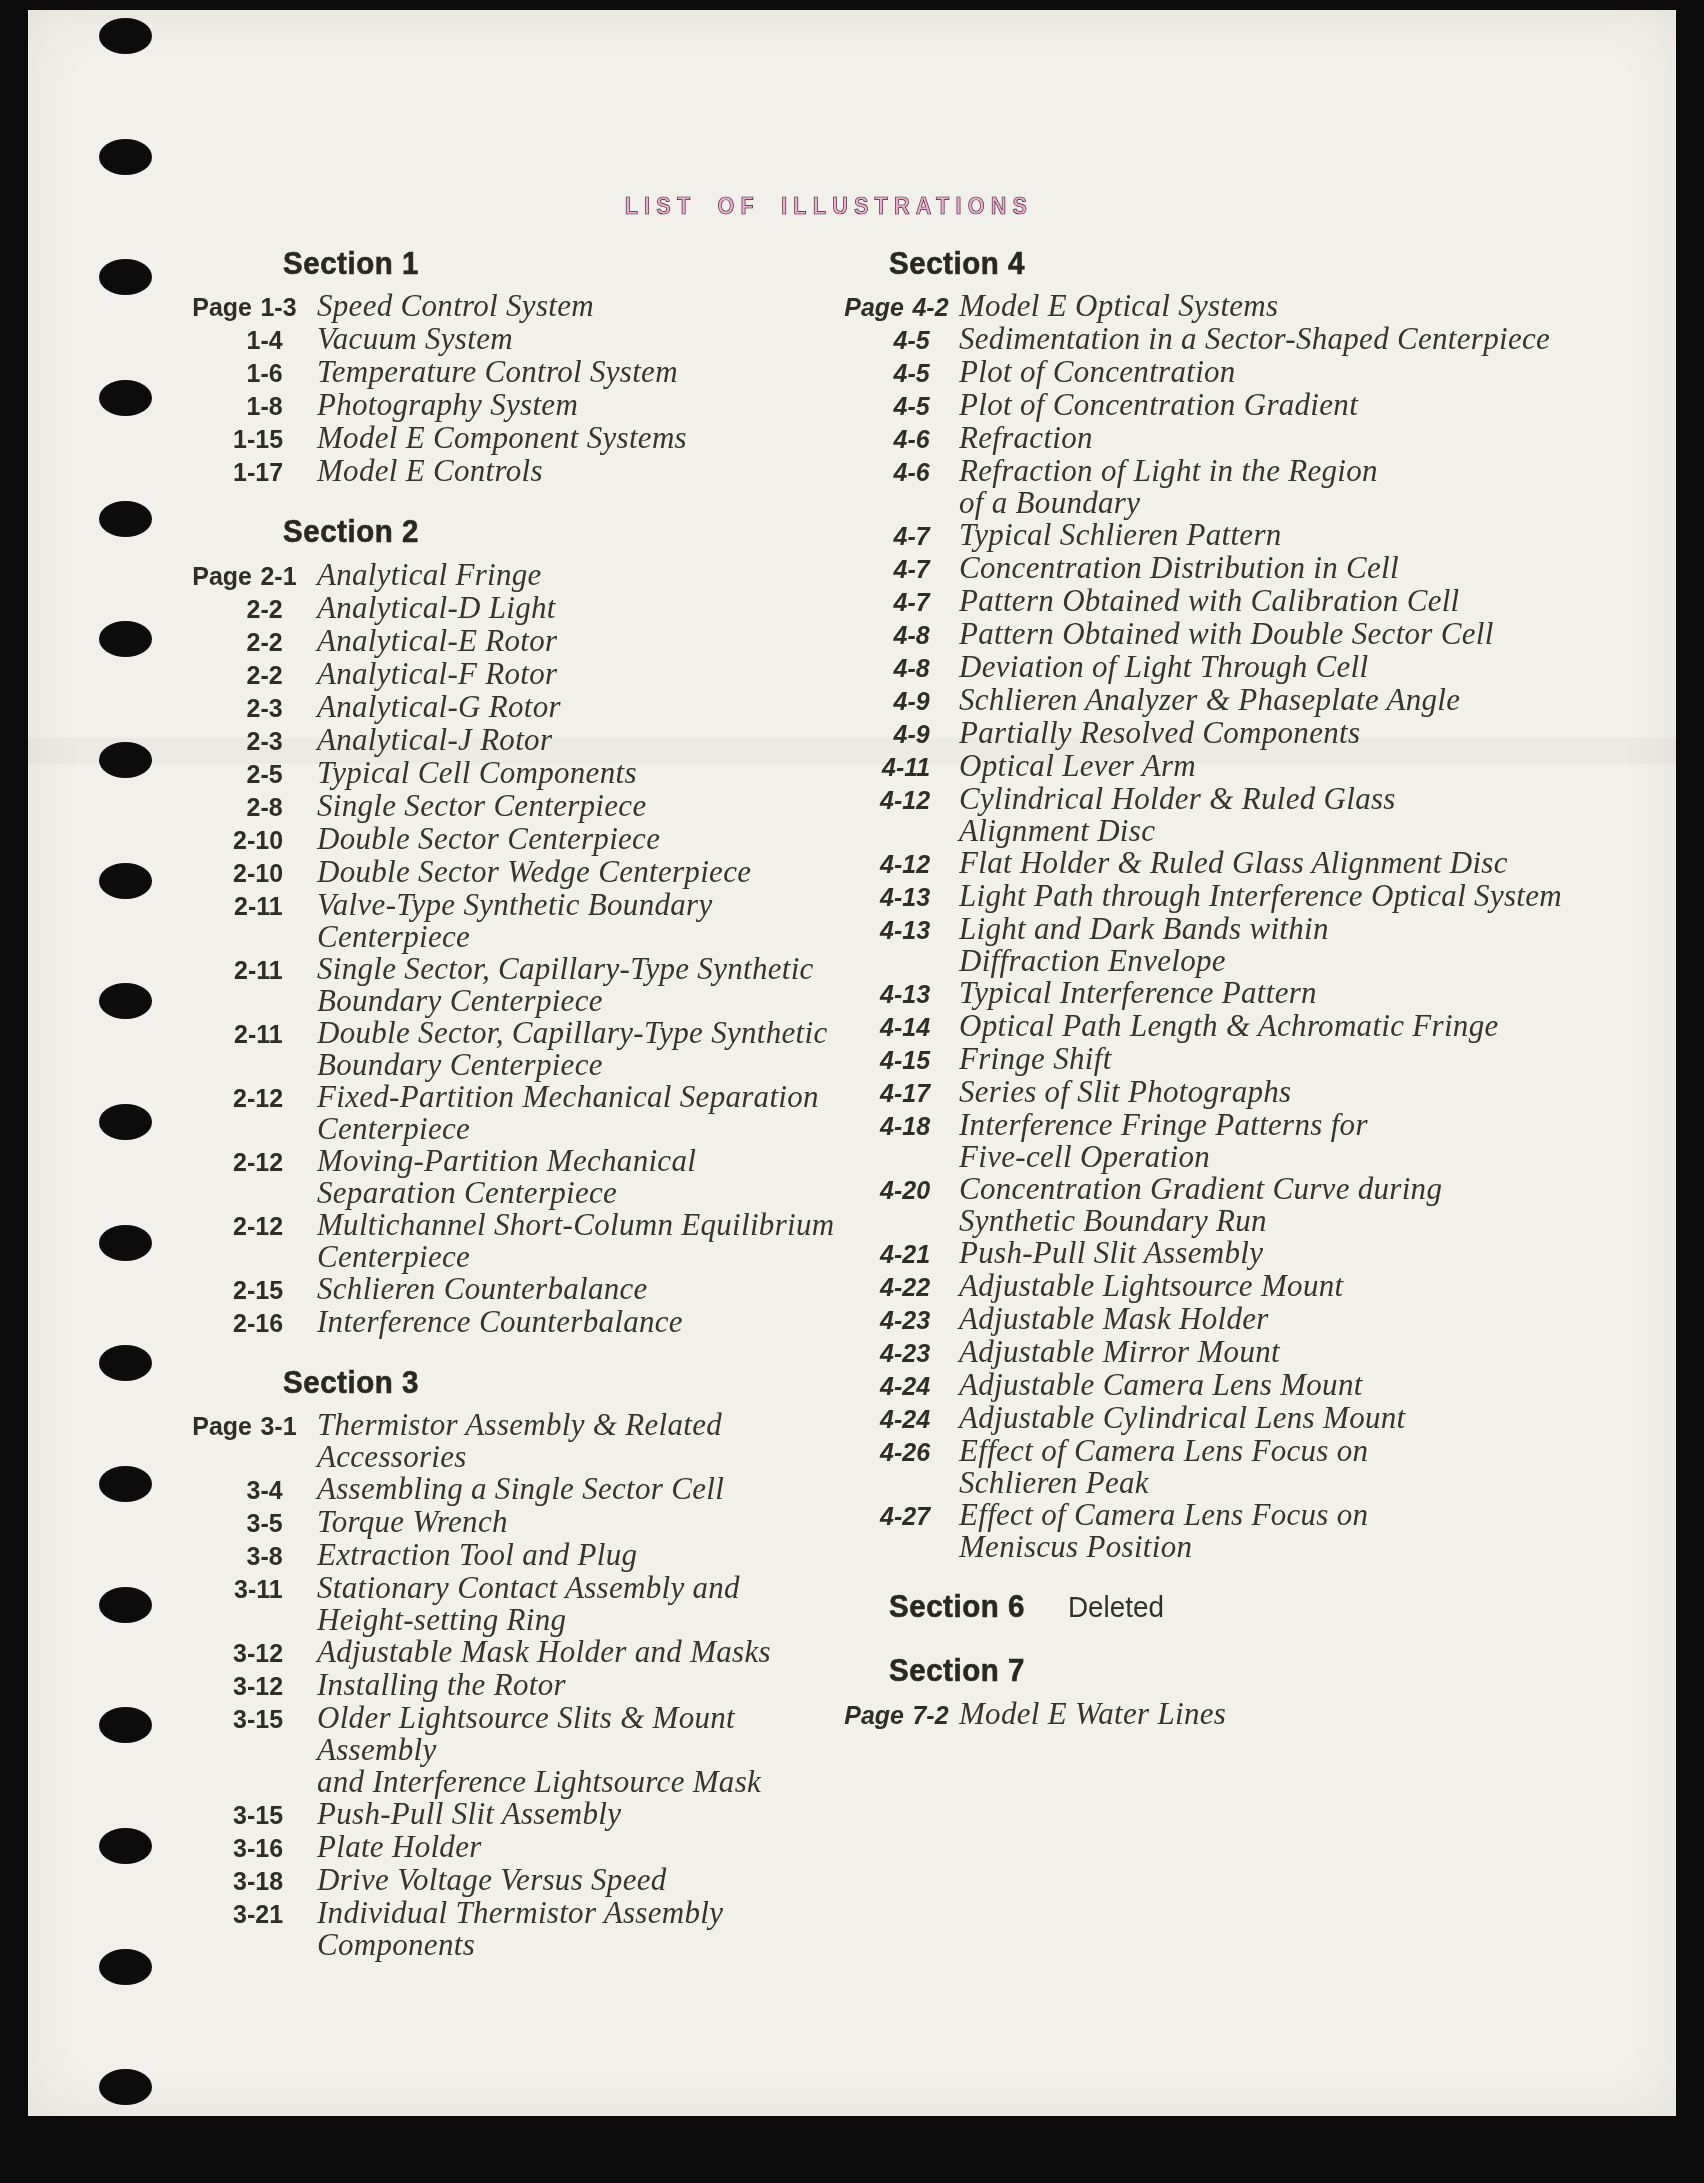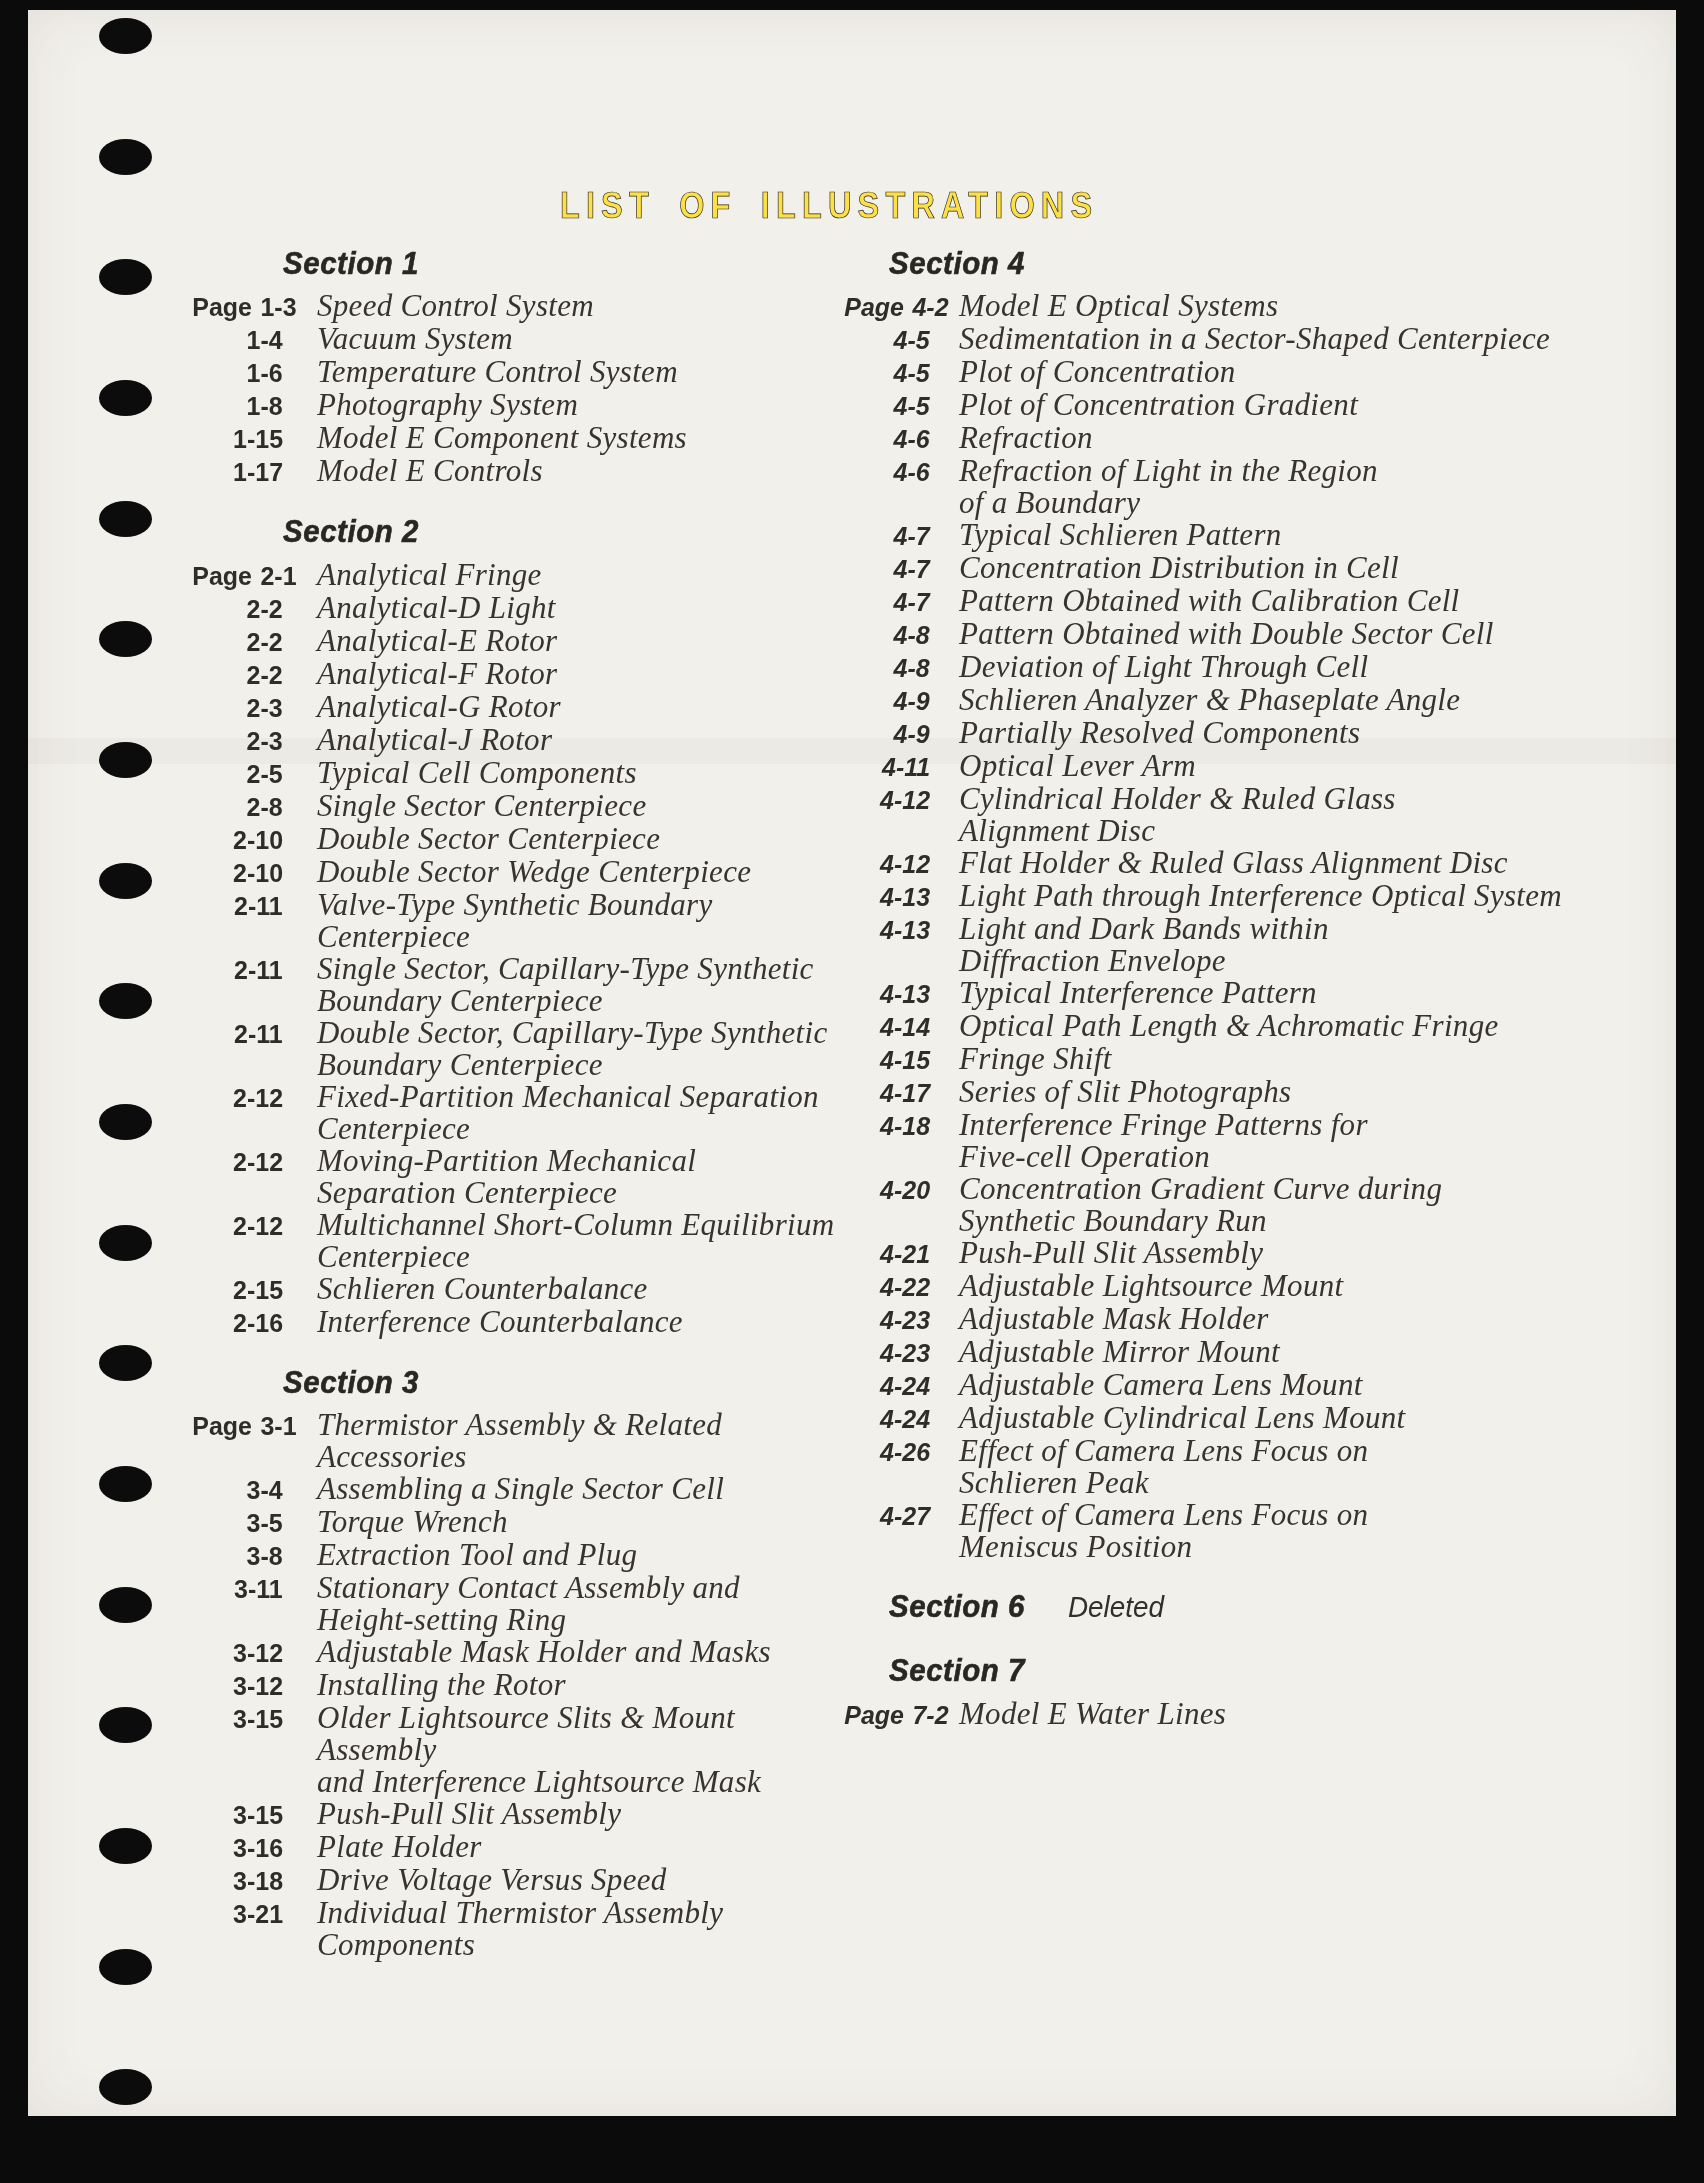--- a/index.html
+++ b/index.html
@@ -3,28 +3,28 @@
 <meta charset="utf-8">
 <style>
   html,body{margin:0;padding:0;background:#0b0b0b;}
   #stage{position:relative;width:1705px;height:2183px;background:#0b0b0b;overflow:hidden;
          font-family:"Liberation Sans",sans-serif;}
   #paper{position:absolute;left:27.5px;top:10px;width:1648px;height:2106px;
          background:#f2f0eb;box-shadow:inset 0 0 56px rgba(90,80,60,.09);}
   .band{position:absolute;left:0;top:728px;width:100%;height:26px;background:rgba(60,55,45,.03);}
   .hole{position:absolute;left:71px;width:53px;height:36px;border-radius:50%;background:#0c0c0c;}
   #page-title{position:absolute;left:188px;top:187px;width:1282px;text-align:center;
-              font-weight:700;font-size:36px;line-height:38px;letter-spacing:6.9px;word-spacing:10px;
-              color:#fde047;-webkit-text-stroke:0.7px #282623;white-space:nowrap;}
+              font-weight:700;font-size:24px;line-height:38px;letter-spacing:6.9px;word-spacing:10px;
+              color:#f9a8d4;-webkit-text-stroke:0.7px #282623;white-space:nowrap;}
   #page-title .squeeze{display:inline-block;transform:scaleX(.9);transform-origin:50% 100%;}
   .col{position:absolute;top:244px;}
   #col-left{left:188px;width:655px;}
   #col-right{left:840px;width:744px;}
   .sec-head{font-weight:700;font-size:31px;line-height:40px;letter-spacing:0.6px;color:#292724;
-            -webkit-text-stroke:0.6px #292724;margin:24px 0 6.3px 0;font-style:italic;}
+            -webkit-text-stroke:0.6px #292724;margin:24px 0 6.3px 0;}
   .col .sec-head:first-child{margin-top:0;}
   #col-left .sec-head{margin-left:95px;}
   #col-right .sec-head{margin-left:49px;}
   .sec-head .head-label{display:inline-block;transform:scaleX(.95);transform-origin:0 100%;}
   .sec-note{font-weight:400;font-size:29px;letter-spacing:0;-webkit-text-stroke:0px transparent;
             color:#31302c;margin-left:36px;display:inline-block;transform:scaleX(.96);transform-origin:0 100%;}
   .entry{display:flex;align-items:baseline;font-size:31px;line-height:32px;}
   .num{flex:0 0 auto;text-align:right;font-weight:700;font-size:26px;line-height:32px;color:#2f2d2a;}
   #col-left .num{width:95px;margin-right:34px;}
   #col-right .num{width:90px;margin-right:29px;font-style:italic;}

